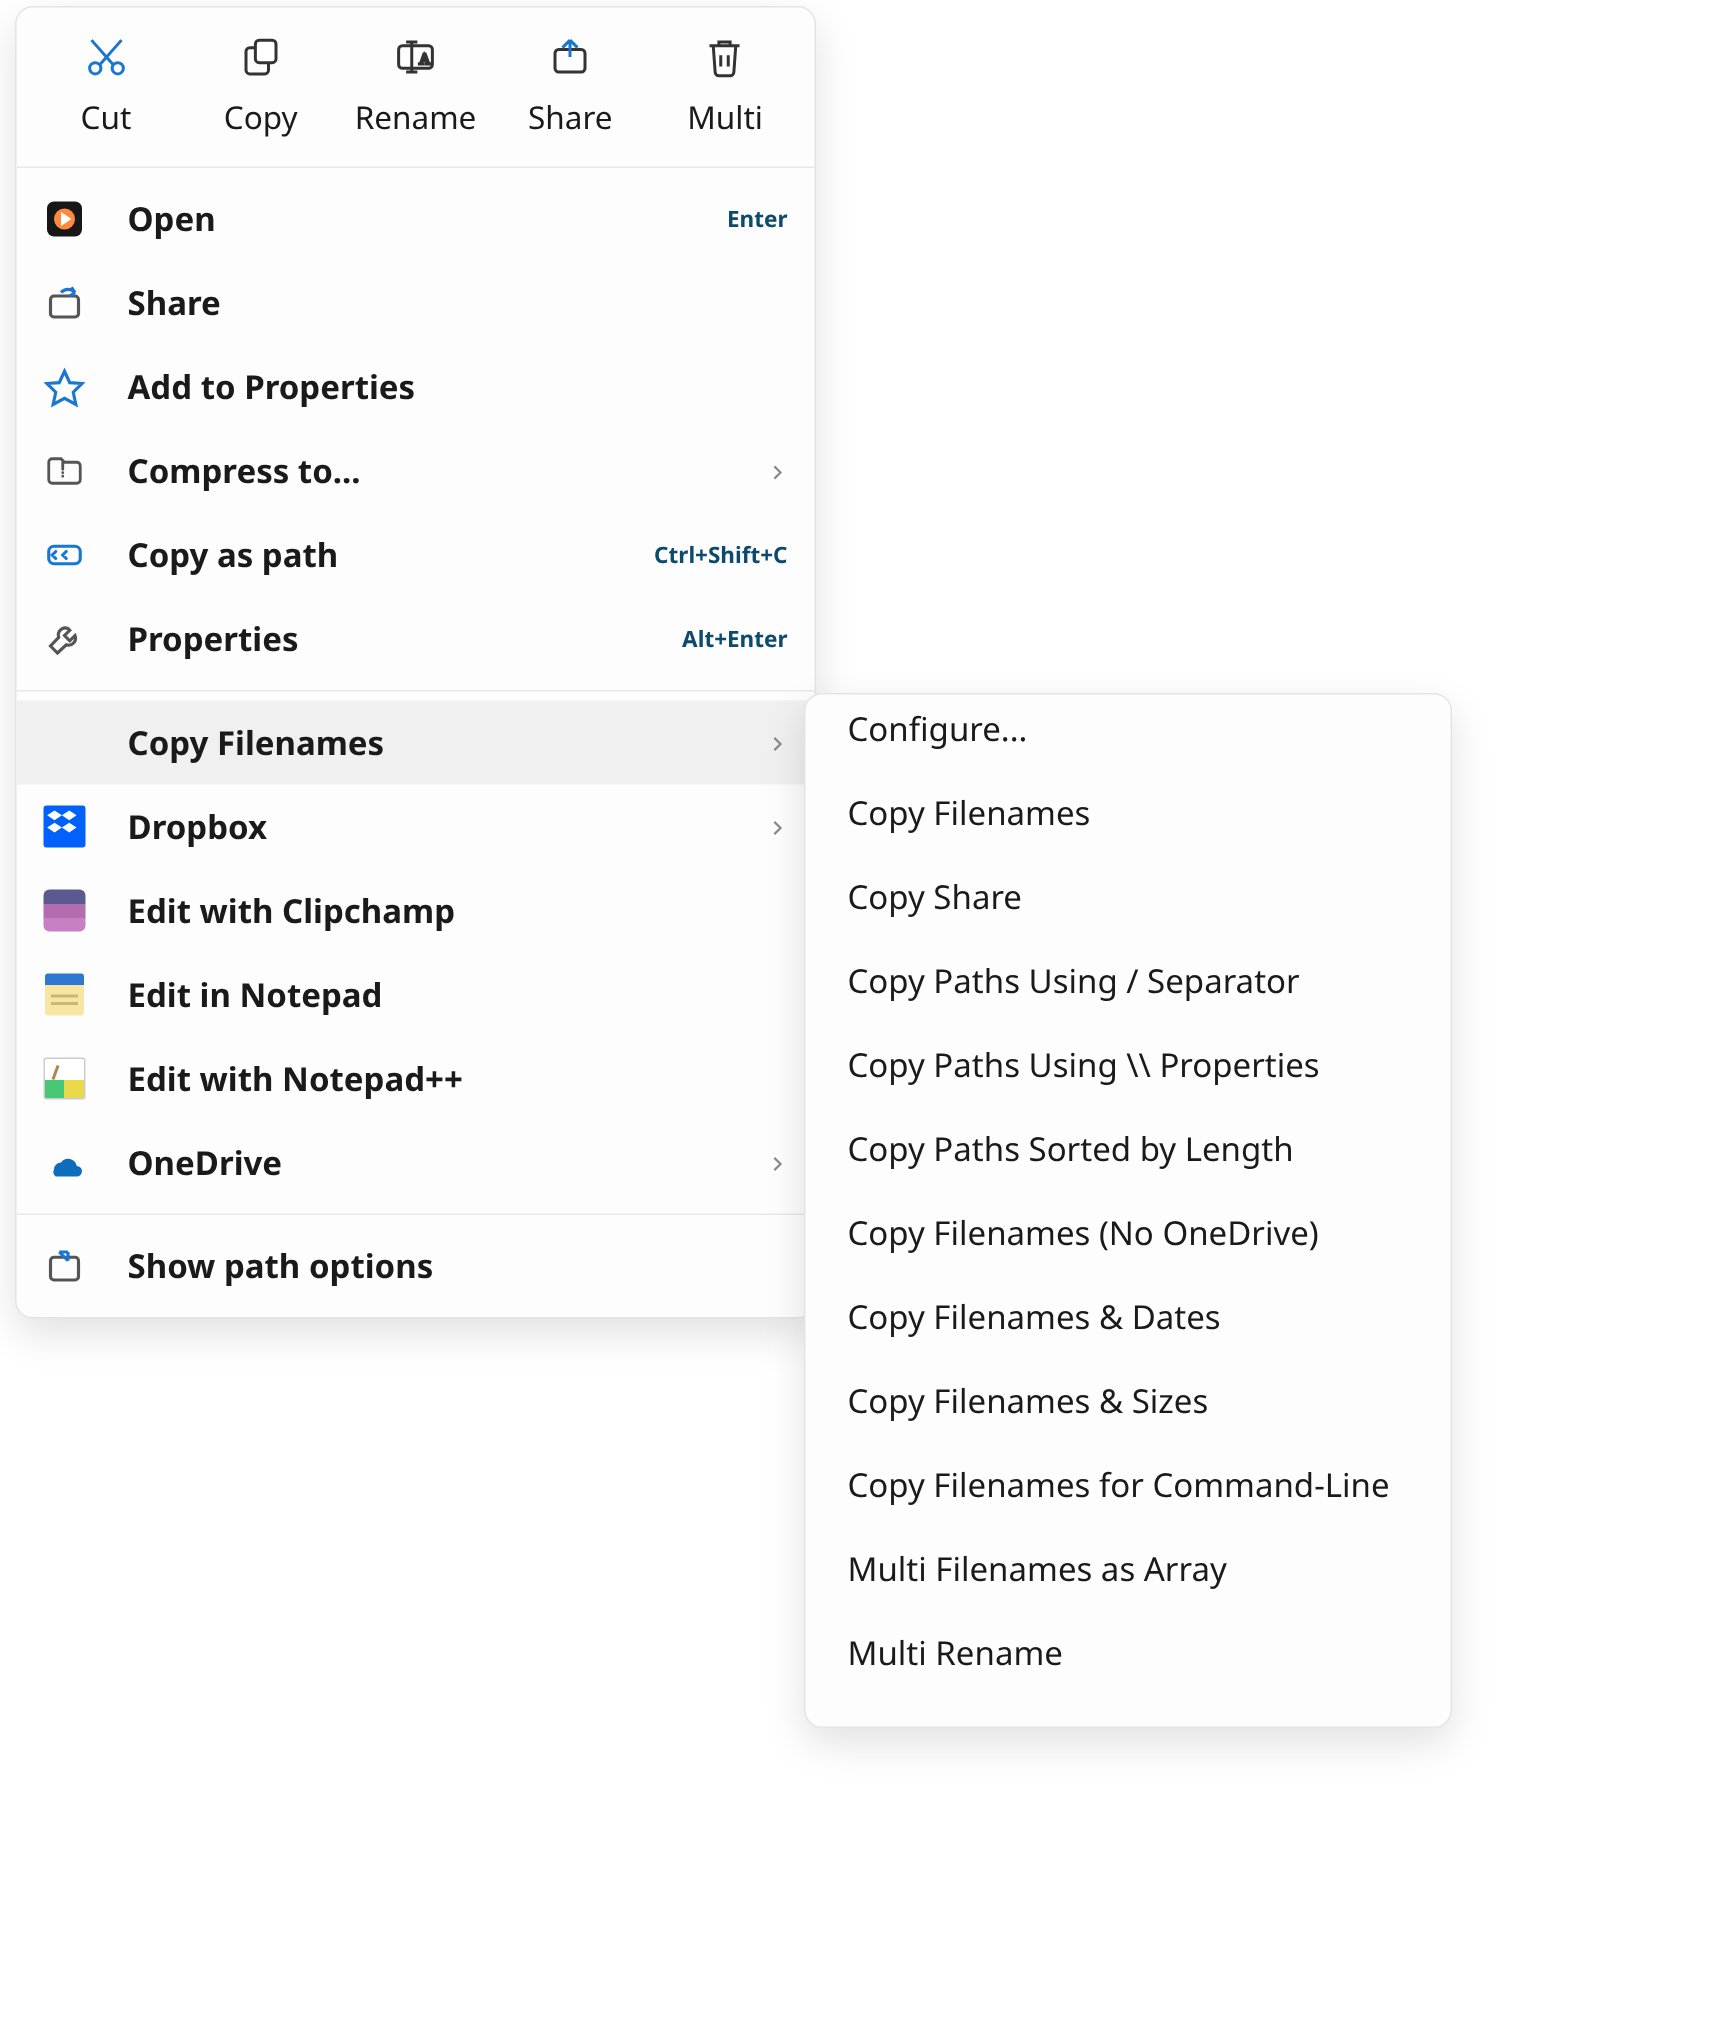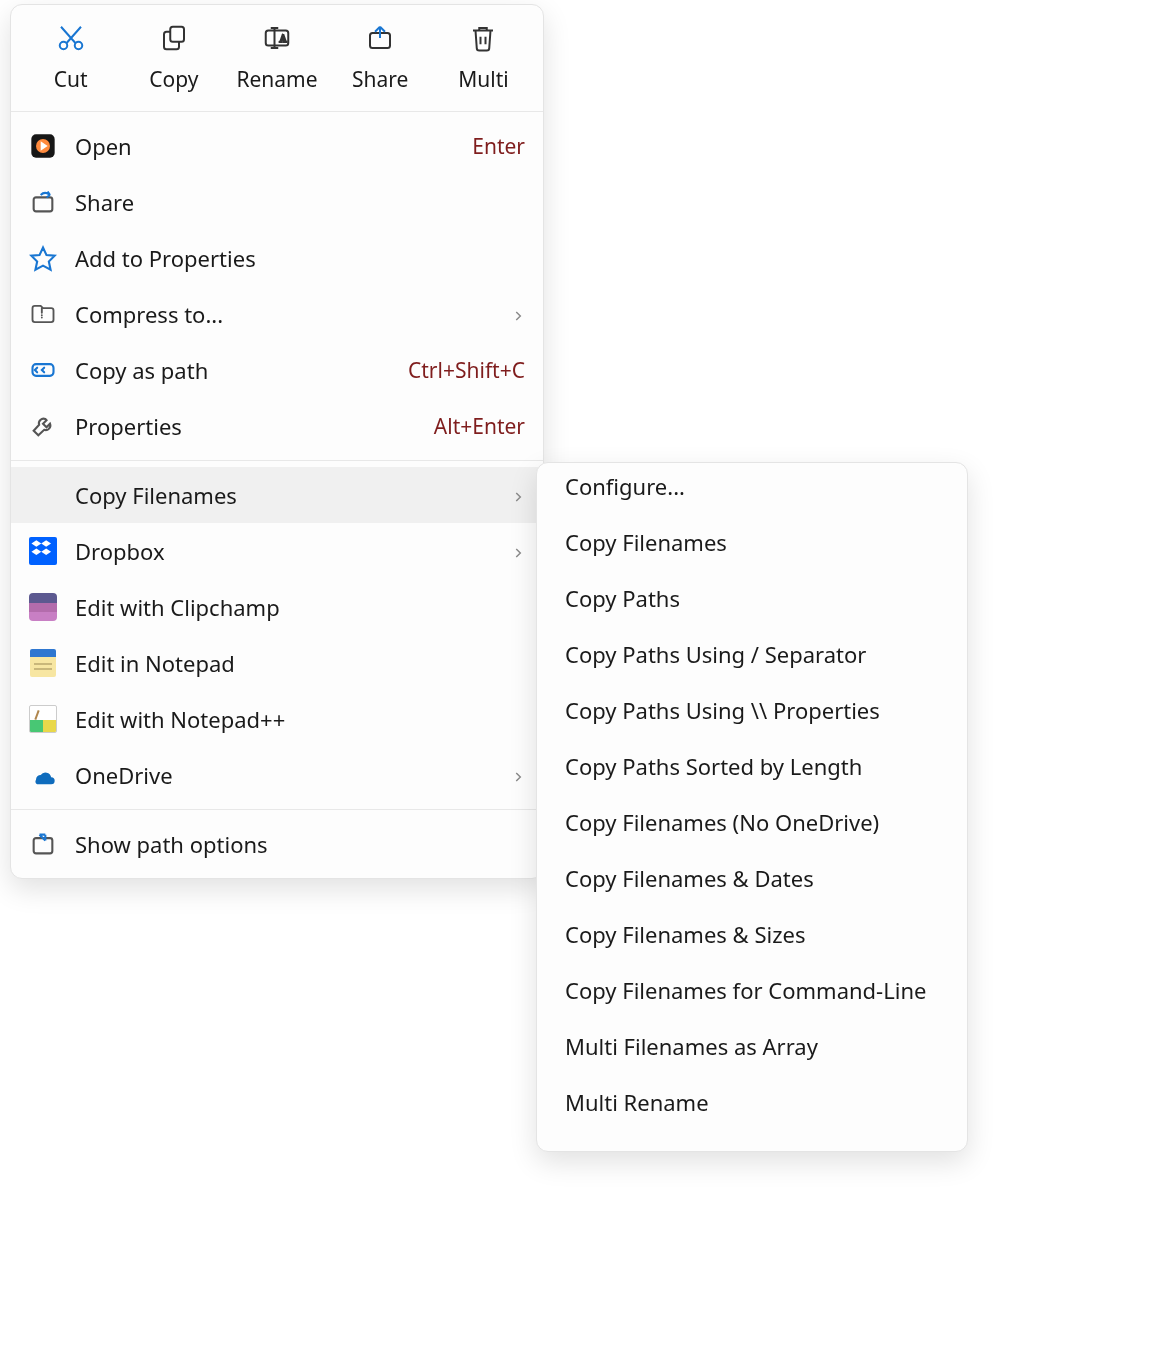--- a/index.html
+++ b/index.html
@@ -45,28 +45,29 @@
     color: #1a1a1a;
   }
   .tool-icon { width: 30px; height: 30px; display: block; }
   .section { padding: 6px 0; }
   .section + .section { border-top: 1px solid #e8e8e8; }
   .item {
     display: flex;
     align-items: center;
     padding: 0 18px;
     height: 56px;
-    gap: 18px;
+    gap: 28px;
     cursor: default;
+    font-weight: bold;
   }
   .item:hover, .item.hovered { background: #f0f0f0; }
   .item .ico { width: 28px; height: 28px; display: flex; align-items: center; justify-content: center; }
   .item .ico svg { width: 28px; height: 28px; display: block; }
   .item .label { flex: 1; font-size: 22px; }
-  .item .accel { color: #7f1d1d; font-size: 21px; }
+  .item .accel { color: #0c4a6e; font-size: 15px; }
   .item .chev { color: #8a8a8a; }
   .submenu {
     left: 536px;
     top: 462px;
     width: 432px;
     padding: 8px 0;
   }
   .sub-item {
     padding: 0 28px;
     height: 56px;
@@ -283,21 +284,21 @@
 </div>
 
 <div class="menu submenu">
   <div class="sub-item">
       <span>Configure...</span>
     </div>
   <div class="sub-item">
       <span>Copy Filenames</span>
     </div>
   <div class="sub-item">
-      <span>Copy Paths</span>
+      <span>Copy Share</span>
     </div>
   <div class="sub-item">
       <span>Copy Paths Using / Separator</span>
     </div>
   <div class="sub-item">
       <span>Copy Paths Using \\ Properties</span>
     </div>
   <div class="sub-item">
       <span>Copy Paths Sorted by Length</span>
     </div>

